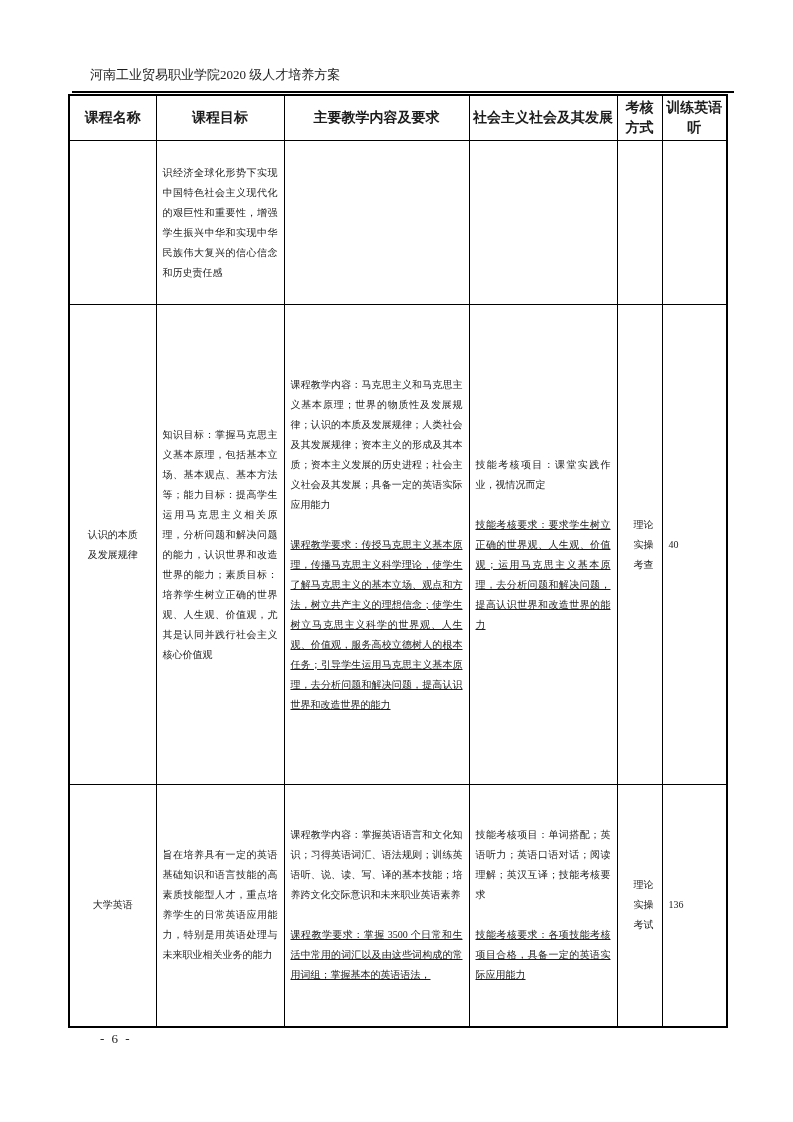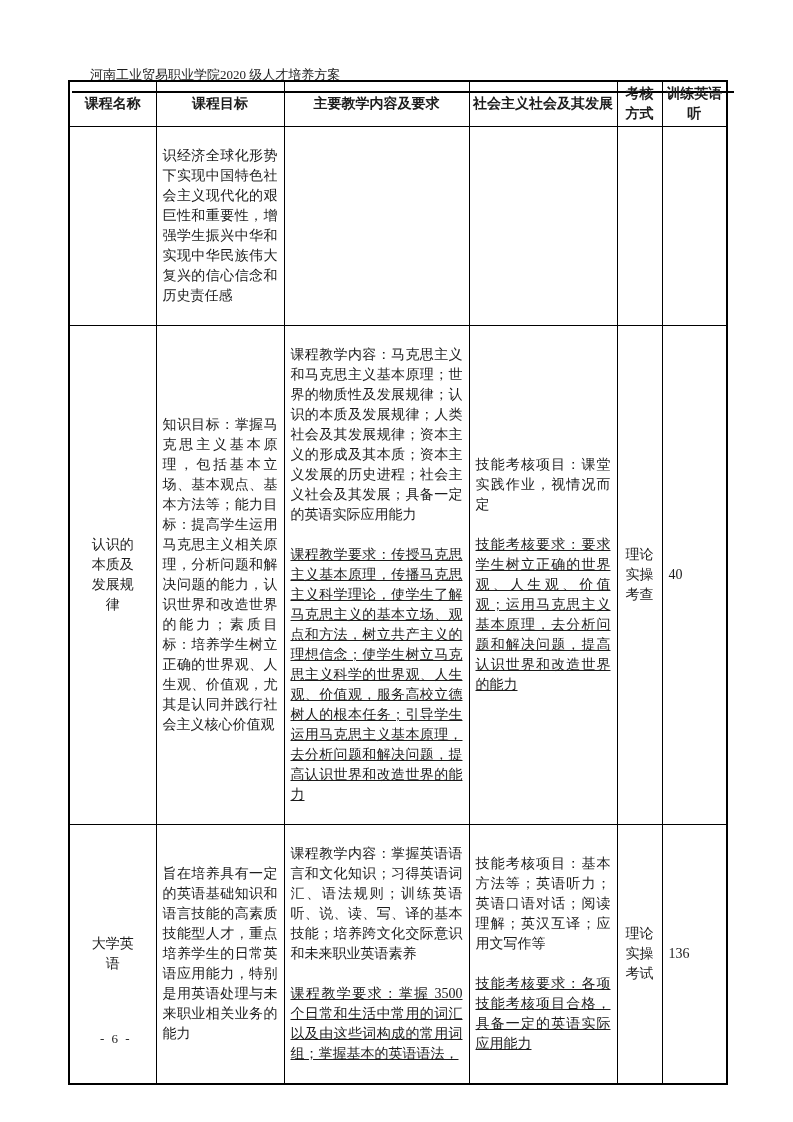--- a/index.html
+++ b/index.html
@@ -19,29 +19,29 @@
     line-height: 18px;
   }
   .header-rule {
     position: absolute;
     left: 72px; top: 91px;
     width: 662px;
     border-top: 2px solid #000;
   }
   table.curriculum {
     position: absolute;
-    left: 68px; top: 80px;
+    left: 68px; top: 94px;
     width: 660px;
     border-collapse: collapse;
     table-layout: fixed;
     border: 2px solid #000;
   }
   table.curriculum th, table.curriculum td {
     border: 1px solid #000;
-    font-size: 14px;
+    font-size: 10px;
     line-height: 20px;
     vertical-align: middle;
     padding: 19px 6px;
     overflow: hidden;
   }
   table.curriculum th {
     font-size: 14px;
     font-weight: bold;
     text-align: center;
     padding: 2px 2px;
@@ -145,21 +145,21 @@
           </div>
       </td>
       <td class="c-content v-top">
         <div class="cellp">
           <p>课程教学内容：掌握英语语言和文化知识；习得英语词汇、语法规则；训练英语听、说、读、写、译的基本技能；培养跨文化交际意识和未来职业英语素养</p>
           <p>课程教学要求：掌握 3500 个日常和生活中常用的词汇以及由这些词构成的常用词组；掌握基本的英语语法，</p>
         </div>
       </td>
       <td class="c-assess v-top">
         <div class="cellp">
-          <p>技能考核项目：基本方法等；英语听力；英语口语对话；阅读理解；英汉互译；应用文写作等</p>
+          <p>技能考核项目：单词搭配；英语听力；英语口语对话；阅读理解；英汉互译；技能考核要求</p>
           <p>技能考核要求：各项技能考核项目合格，具备一定的英语实际应用能力</p>
         </div>
       </td>
       <td class="c-method">
         <div class="method-inner">理论实操考试</div>
       </td>
       <td class="c-hours">
         <span>136</span>
       </td>
     </tr>

